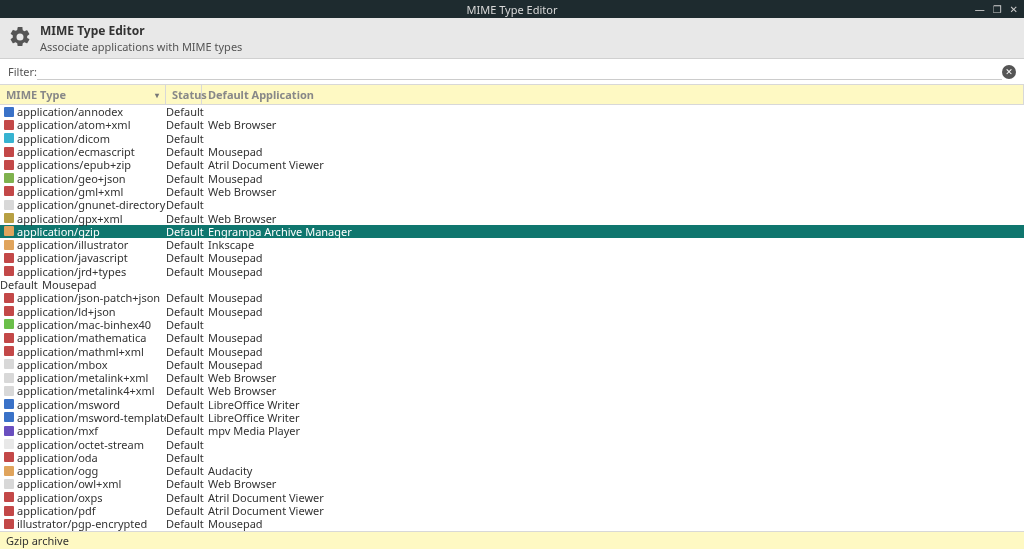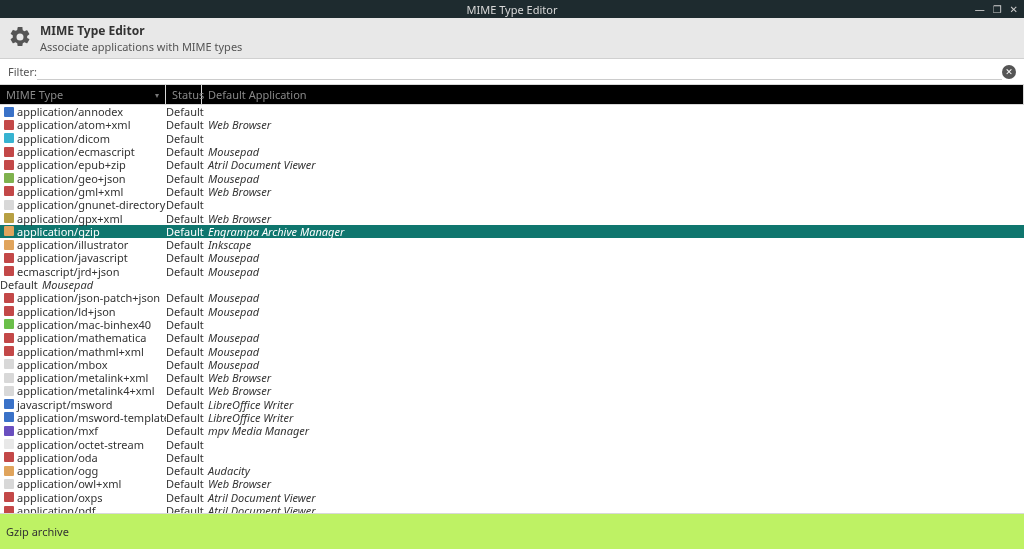--- a/index.html
+++ b/index.html
@@ -8,34 +8,34 @@
   .titlebar .controls { position: absolute; right: 6px; top: 2px; display: flex; gap: 8px; color: #ccc; font-size: 10px; }
   .titlebar .controls span { cursor: pointer; }
   .header { background: #e8e8e8; border-bottom: 1px solid #d0d0d0; display: flex; align-items: center; padding: 4px 8px; gap: 8px; }
   .header .gear { color: #555; }
   .header .title-block .title { font-weight: bold; font-size: 12px; }
   .header .title-block .subtitle { font-size: 11px; color: #555; }
   .filterbar { display: flex; align-items: center; padding: 4px 8px; gap: 0; }
   .filterbar label { color: #555; }
   .filterbar input { flex: 1; border: none; border-bottom: 1px solid #ccc; padding: 2px 4px; outline: none; font-size: 11px; }
   .filterbar .clear { width: 14px; height: 14px; border-radius: 50%; background: #555; color: #fff; display: flex; align-items: center; justify-content: center; font-size: 9px; cursor: pointer; }
-  .columns { display: flex; border-top: 1px solid #d8d8d8; border-bottom: 1px solid #d8d8d8; background: #000000; font-size: 11px; color: #888; }
+  .columns { display: flex; border-top: 1px solid #d8d8d8; border-bottom: 1px solid #d8d8d8; background: #fef9c3; font-size: 11px; color: #888; font-weight: bold; }
   .columns > div { padding: 2px 6px; border-right: 1px solid #d8d8d8; white-space: nowrap; }
   .col-mime { width: 166px; display: flex; align-items: center; justify-content: space-between; }
   .col-status { width: 36px; }
   .col-default { flex: 1; }
   .list-wrap { flex: 1; overflow: hidden; position: relative; }
   .list { overflow-y: scroll; height: 100%; }
   .row { display: flex; align-items: center; height: 13.3px; font-size: 11px; cursor: pointer; }
   .row.selected { background: #0f766e; color: #fff; }
   .row .cell-mime { width: 166px; padding-left: 4px; display: flex; align-items: center; gap: 3px; overflow: hidden; white-space: nowrap; }
   .row .cell-status { width: 36px; }
-  .row .cell-default { flex: 1; padding-left: 6px; font-style: italic; }
+  .row .cell-default { flex: 1; padding-left: 6px; }
   .ficon { width: 10px; height: 10px; border-radius: 1px; display: inline-block; flex-shrink: 0; }
-  .statusbar { border-top: 1px solid #d8d8d8; padding: 2px 6px; font-size: 11px; color: #333; background: #bef264; height: 36px; display: flex; align-items: center; }
+  .statusbar { border-top: 1px solid #d8d8d8; padding: 2px 6px; font-size: 11px; color: #333; background: #fef9c3; height: 18px; display: flex; align-items: center; }
   .dropdown-arrow { font-size: 8px; color: #777; }
   
   .list::-webkit-scrollbar { width: 10px; }
   .list::-webkit-scrollbar-thumb { background: #c0c0c0; border-radius: 2px; }
   .list::-webkit-scrollbar-track { background: #f0f0f0; }
 </style>
 </head>
 <body>
 
 <div class="titlebar">
@@ -104,21 +104,21 @@
         <div class="cell-mime">
           <span class="ficon" style="background: rgb(195, 72, 72);"></span>
           <span>application/ecmascript</span>
         </div>
         <div class="cell-status">Default</div>
         <div class="cell-default">Mousepad</div>
       </div>
       <div class="row">
         <div class="cell-mime">
           <span class="ficon" style="background: rgb(195, 72, 72);"></span>
-          <span>application/epub+zip</span>
+          <span>applications/epub+zip</span>
         </div>
         <div class="cell-status">Default</div>
         <div class="cell-default">Atril Document Viewer</div>
       </div>
       <div class="row">
         <div class="cell-mime">
           <span class="ficon" style="background: rgb(127, 178, 78);"></span>
           <span>application/geo+json</span>
         </div>
         <div class="cell-status">Default</div>
@@ -168,21 +168,21 @@
         <div class="cell-mime">
           <span class="ficon" style="background: rgb(195, 72, 72);"></span>
           <span>application/javascript</span>
         </div>
         <div class="cell-status">Default</div>
         <div class="cell-default">Mousepad</div>
       </div>
       <div class="row">
         <div class="cell-mime">
           <span class="ficon" style="background: rgb(195, 72, 72);"></span>
-          <span>ecmascript/jrd+json</span>
+          <span>application/jrd+types</span>
         </div>
         <div class="cell-status">Default</div>
         <div class="cell-default">Mousepad</div>
       </div>
       <div class="row">
         <div class="cell-status">Default</div>
         <div class="cell-default">Mousepad</div>
       </div>
       <div class="row">
         <div class="cell-mime">
@@ -244,40 +244,40 @@
         <div class="cell-mime">
           <span class="ficon" style="background: rgb(216, 216, 216);"></span>
           <span>application/metalink4+xml</span>
         </div>
         <div class="cell-status">Default</div>
         <div class="cell-default">Web Browser</div>
       </div>
       <div class="row">
         <div class="cell-mime">
           <span class="ficon" style="background: rgb(58, 114, 200);"></span>
-          <span>javascript/msword</span>
+          <span>application/msword</span>
         </div>
         <div class="cell-status">Default</div>
         <div class="cell-default">LibreOffice Writer</div>
       </div>
       <div class="row">
         <div class="cell-mime">
           <span class="ficon" style="background: rgb(58, 114, 200);"></span>
           <span>application/msword-template</span>
         </div>
         <div class="cell-status">Default</div>
         <div class="cell-default">LibreOffice Writer</div>
       </div>
       <div class="row">
         <div class="cell-mime">
           <span class="ficon" style="background: rgb(106, 79, 191);"></span>
           <span>application/mxf</span>
         </div>
         <div class="cell-status">Default</div>
-        <div class="cell-default">mpv Media Manager</div>
+        <div class="cell-default">mpv Media Player</div>
       </div>
       <div class="row">
         <div class="cell-mime">
           <span class="ficon" style="background: rgb(232, 232, 232);"></span>
           <span>application/octet-stream</span>
         </div>
         <div class="cell-status">Default</div>
         <div class="cell-default"></div>
       </div>
       <div class="row">

